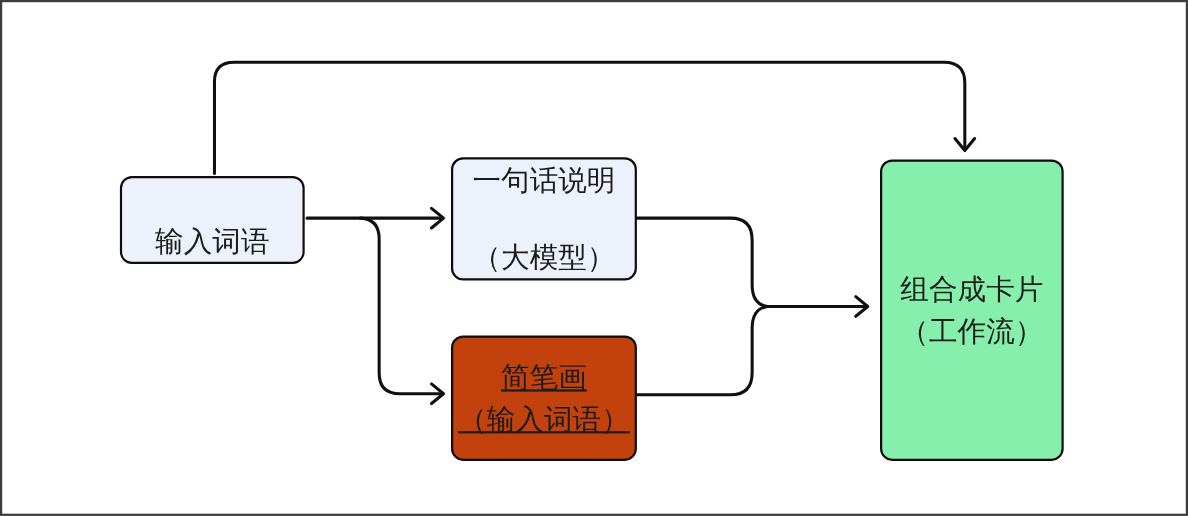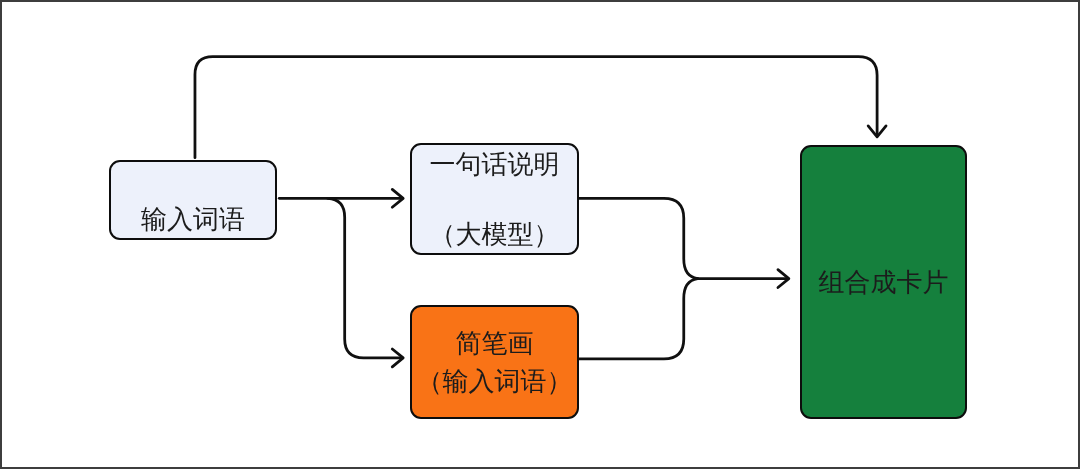--- a/index.html
+++ b/index.html
@@ -78,22 +78,23 @@
 
   <div class="node" id="node-input" style="background-color: rgb(237, 241, 251); justify-content: flex-end;">
     <span>输入词语</span>
   </div>
 
   <div class="node" id="node-caption" style="background-color: rgb(237, 241, 251);">
     <span>一句话说明</span>
     <span>（大模型）</span>
   </div>
 
-  <div class="node" id="node-sketch" style="background-color: #f97316;">
+  <div class="node" id="node-sketch" style="background-color: #c2410c; text-decoration: underline;">
     <span>简笔画</span>
     <span>（输入词语）</span>
   </div>
 
-  <div class="node" id="node-card" style="background-color: #15803d;">
+  <div class="node" id="node-card" style="background-color: #86efac;">
     <span>组合成卡片</span>
+    <span>（工作流）</span>
   </div>
 
 </div>
 
 </body></html>

